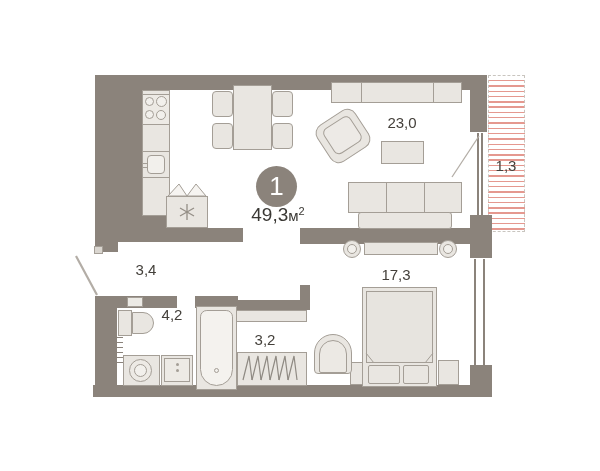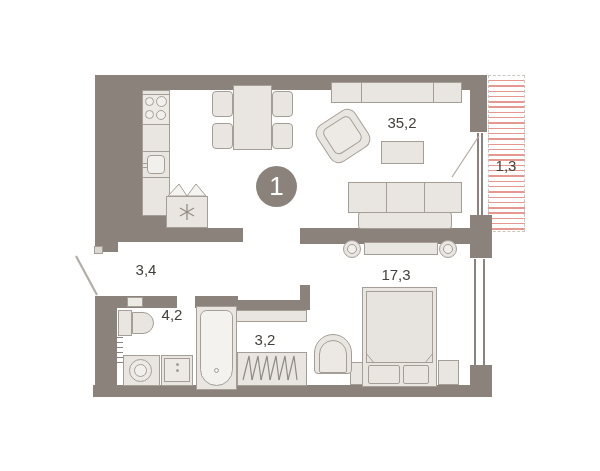--- a/index.html
+++ b/index.html
@@ -134,22 +134,23 @@
       <path d="M270,380 L276,356 L279,380"></path>
       <path d="M279,380 L285,356 L288,380"></path>
       <path d="M288,380 L294,356 L297,380"></path>
     </g>
     <g stroke="#a49e96" stroke-width="1">
       <line x1="366" y1="353" x2="374" y2="363"></line>
       <line x1="433" y1="353" x2="425" y2="363"></line>
     </g>
   </svg>
 
-  <div class="lbl" style="left:378px;top:114px;width:48px">35,2</div>
+  <div class="lbl" style="left:378px;top:114px;width:48px">23,0</div>
   <div class="lbl" style="left:487px;top:157px;width:38px">1,3</div>
   <div class="lbl" style="left:124px;top:261px;width:44px">3,4</div>
   <div class="lbl" style="left:150px;top:306px;width:44px">4,2</div>
   <div class="lbl" style="left:243px;top:331px;width:44px">3,2</div>
   <div class="lbl" style="left:372px;top:266px;width:48px">17,3</div>
 
   <div id="badge">1</div>
+  <div id="total"><span>49,3</span><span class="unit">м</span><span class="sup">2</span></div>
 
 </div>
 
 </body></html>

